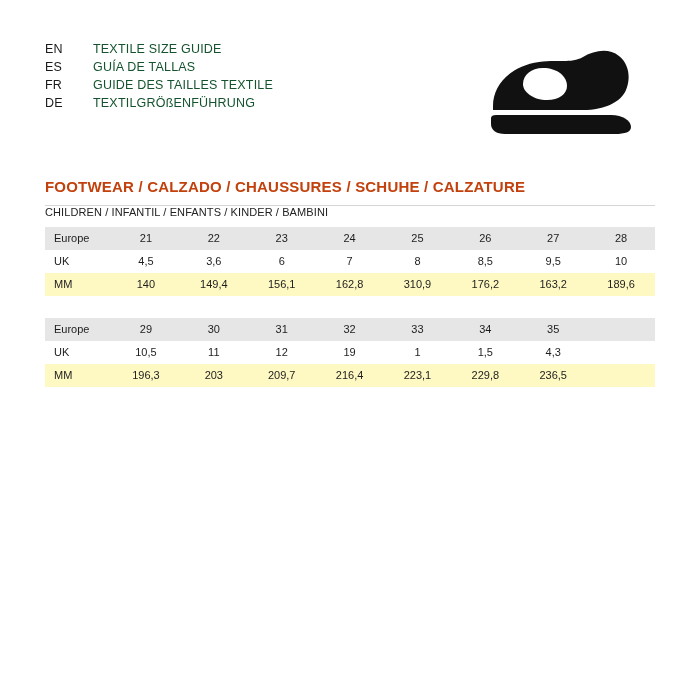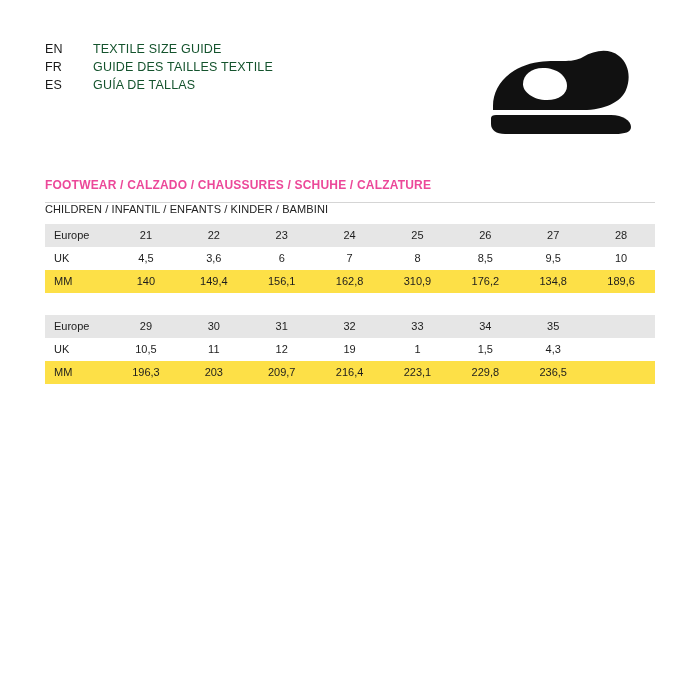--- a/index.html
+++ b/index.html
@@ -47,24 +47,24 @@
   }
 
   .shoe-icon {
     margin-right: 18px;
     margin-top: 4px;
   }
 
   
   .section-title {
     margin-top: 38px;
-    font-size: 12px;
+    font-size: 15px;
     font-weight: bold;
     letter-spacing: 0.2px;
-    color: #ec4899;
+    color: #c2410c;
   }
   .rule {
     margin-top: 10px;
     height: 1px;
     background: #d5d5d5;
     width: 100%;
   }
 
   .group-label {
     margin-bottom: 9px;
@@ -76,21 +76,21 @@
   
   .size-table {
     width: 100%;
     border-collapse: collapse;
     table-layout: fixed;
   }
   .size-table tr.head td {
     background: #e6e6e6;
   }
   .size-table tr.alt td {
-    background: #fde047;
+    background: #fef9c3;
   }
   .size-table td {
     font-size: 11px;
     height: 23px;
     line-height: 17px;
     padding: 0;
     text-align: center;
     color: #1d1d1d;
     white-space: nowrap;
   }
@@ -110,26 +110,30 @@
 
   <div class="header">
 
     <table class="lang-table">
       <tbody>
           <tr>
         <td class="lang-code">EN</td>
         <td class="lang-text">TEXTILE SIZE GUIDE</td>
       </tr>
       <tr>
+        <td class="lang-code">ES</td>
+        <td class="lang-text">GUÍA DE TALLAS</td>
+      </tr>
+      <tr>
         <td class="lang-code">FR</td>
         <td class="lang-text">GUIDE DES TAILLES TEXTILE</td>
       </tr>
       <tr>
-        <td class="lang-code">ES</td>
-        <td class="lang-text">GUÍA DE TALLAS</td>
+        <td class="lang-code">DE</td>
+        <td class="lang-text">TEXTILGRÖßENFÜHRUNG</td>
       </tr>
     </tbody>
       </table>
 
     <div class="shoe-icon">
       <svg width="150" height="92" viewBox="0 0 150 92" xmlns="http://www.w3.org/2000/svg">
         <path d="M6 62 C6 40 24 22 52 18 C70 15 84 20 96 13 C108 6 122 4 132 12 C142 20 144 34 139 46 C134 58 118 66 96 66 L6 66 Z" fill="#111111"></path>
         <path d="M56 24 C70 24 80 32 80 42 C80 50 72 56 60 56 C46 56 36 48 36 40 C36 31 44 24 56 24 Z" fill="#ffffff"></path>
         <path d="M4 74 C4 72 6 71 9 71 L124 71 C136 71 144 77 144 83 C144 88 138 90 128 90 L18 90 C9 90 4 86 4 80 Z" fill="#111111"></path>
       </svg>
@@ -167,21 +171,21 @@
       <td>10</td>
     </tr>
     <tr class="alt">
       <td class="rowhead">MM</td>
       <td>140</td>
       <td>149,4</td>
       <td>156,1</td>
       <td>162,8</td>
       <td>310,9</td>
       <td>176,2</td>
-      <td>134,8</td>
+      <td>163,2</td>
       <td>189,6</td>
     </tr>
   </tbody>
     </table>
 
   <div class="spacer"></div>
 
   <table class="size-table">
     <tbody>
         <tr class="head">

